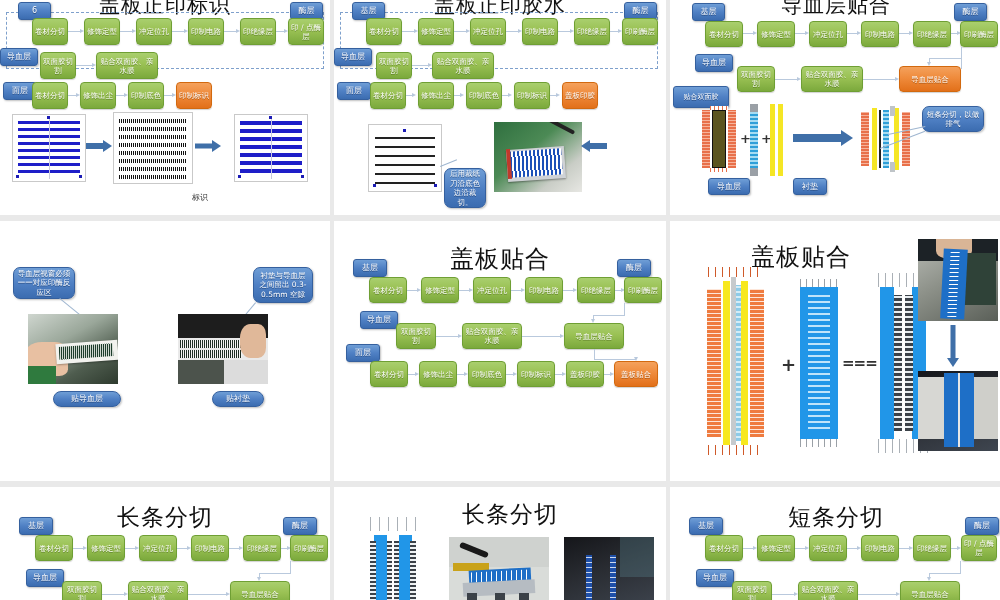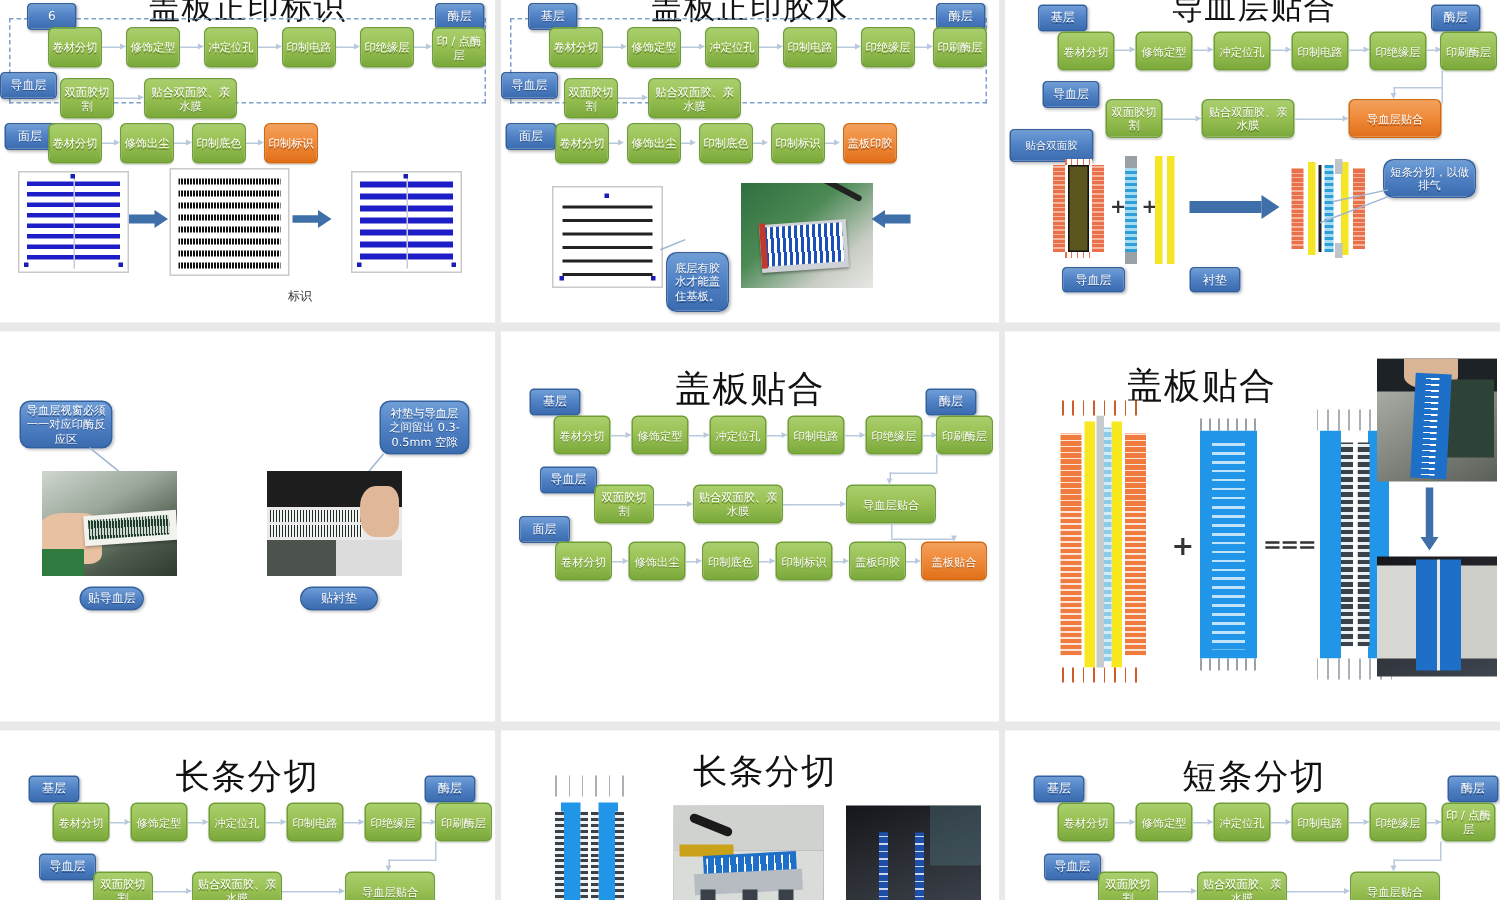--- a/index.html
+++ b/index.html
@@ -319,21 +319,21 @@
       <div class="photo ph-c" style="left:160px;top:122px;width:88px;height:70px;">
         <div style="position:absolute;left:13px;top:26px;width:58px;height:32px;background:#cfd2d6;transform:rotate(-4deg);box-shadow:0 1px 2px rgba(0,0,0,.4);"></div>
         <div style="position:absolute;left:16px;top:28px;width:52px;height:26px;background:repeating-linear-gradient(90deg,#1b50b8 0 2px,#ffffff 2px 4px);transform:rotate(-4deg);"></div>
         <div style="position:absolute;left:13px;top:27px;width:4px;height:30px;background:#c0392b;transform:rotate(-4deg);"></div>
         <div style="position:absolute;left:52px;top:2px;width:30px;height:4px;background:#222;transform:rotate(28deg);border-radius:2px;"></div>
       </div>
       <div class="bigarrow" style="left:247px;top:140px;width:26px;height:12px;transform:scaleX(-1);">
         <div class="shaft" style="width:18px;height:6px;"></div>
           <div class="head"></div>
       </div>
-      <div class="callout" style="left:110px;top:168px;width:42px;height:40px;">底层有胶水才能盖住基板。</div>
+      <div class="callout" style="left:110px;top:168px;width:42px;height:40px;">后用裁纸刀沿底色边沿裁切。</div>
       <div class="leader" style="left:106px;top:166px;width:18px;transform:rotate(-22deg);"></div>
     </div>
   </div>
 
   <div class="slide">
     <div class="slide-inner">
       <div class="title" style="top:-9px;">导血层贴合</div>
 
       <div class="bbox" style="left:22px;top:3px;width:33px;height:18px;">
           <span>基层</span>
@@ -434,22 +434,22 @@
       <div class="photo ph-b" style="left:178px;top:93px;width:90px;height:70px;">
         <div style="position:absolute;left:0;top:0;width:90px;height:24px;background:#1d1d1d;"></div>
         <div style="position:absolute;left:0;top:24px;width:90px;height:22px;background:#e9e9e9;"></div>
         <div style="position:absolute;left:2px;top:26px;width:62px;height:8px;background:repeating-linear-gradient(90deg,#1d2d23 0 1px,#f2f2f2 1px 2px);"></div>
         <div style="position:absolute;left:2px;top:36px;width:62px;height:8px;background:repeating-linear-gradient(90deg,#1d2d23 0 1px,#f2f2f2 1px 2px);"></div>
         <div style="position:absolute;left:62px;top:10px;width:26px;height:34px;background:#e0b899;border-radius:40% 30% 30% 40%;"></div>
         <div style="position:absolute;left:0;top:46px;width:46px;height:24px;background:#4c534c;"></div>
         <div style="position:absolute;left:46px;top:46px;width:44px;height:24px;background:#dcdcdc;"></div>
       </div>
 
-      <div class="bbox" style="left:53px;top:170px;width:43px;height:16px;border-radius:8px;">贴导血层</div>
-      <div class="bbox" style="left:200px;top:170px;width:52px;height:16px;border-radius:8px;">贴衬垫</div>
+      <div class="bbox" style="left:53px;top:170px;width:68px;height:16px;border-radius:8px;">贴导血层</div>
+      <div class="bbox" style="left:212px;top:170px;width:52px;height:16px;border-radius:8px;">贴衬垫</div>
     </div>
   </div>
 
   <div class="slide">
     <div class="slide-inner">
       <div class="title" style="top:22px;font-size:24px;">盖板贴合</div>
 
       <div class="bbox" style="left:19px;top:38px;width:34px;height:18px;">
           <span>基层</span>
         </div>

